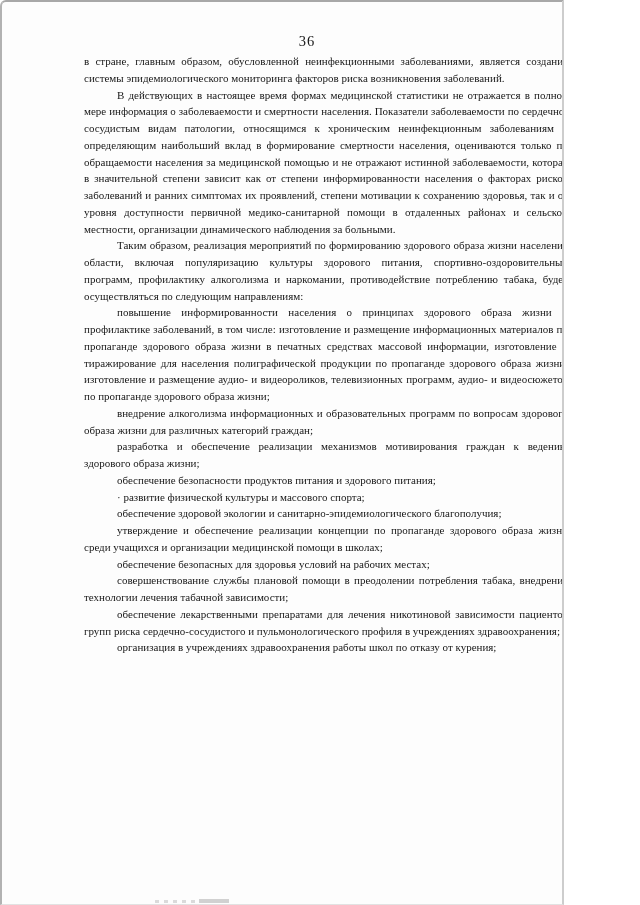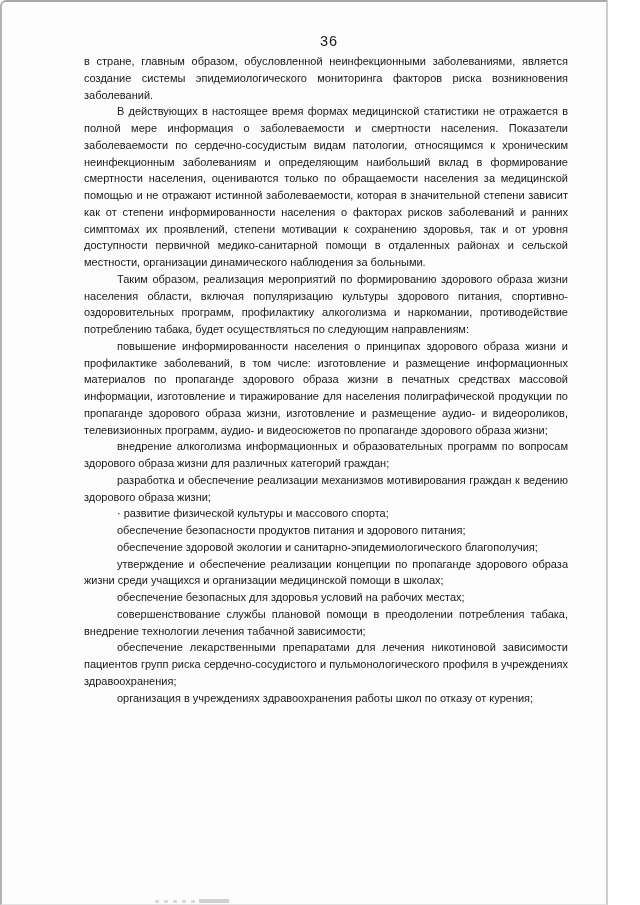--- a/index.html
+++ b/index.html
@@ -2,30 +2,30 @@
 <html lang="ru"><head>
 <meta charset="utf-8">
 <style>
   html, body {
     margin: 0;
     padding: 0;
     background: #ffffff;
   }
   .page {
     position: relative;
-    width: 608px;
+    width: 564px;
     height: 905px;
     box-sizing: border-box;
     background: #fdfdfd;
     border-top: 2px solid #a8a8a8;
     border-left: 2px solid #b2b2b2;
     border-right: 2px solid #cdcdcd;
     border-bottom: 1px solid #e2e2e2;
     border-top-left-radius: 6px;
-    font-family: Liberation Sans, sans-serif;
+    font-family: Liberation Serif, serif;
     color: #171717;
     overflow: hidden;
   }
   .page-number {
     position: absolute;
     top: 31px;
     left: 0;
     width: 100%;
     text-align: center;
     transform: translateX(25px);
@@ -84,22 +84,22 @@
 
   <div class="page-number">36</div>
 
   <div class="text-block">
     <p class="para no-indent">в стране, главным образом, обусловленной неинфекционными заболеваниями, является создание системы эпидемиологического мониторинга факторов риска возникновения заболеваний.</p>
     <p class="para">В действующих в настоящее время формах медицинской статистики не отражается в полной мере информация о заболеваемости и смертности населения. Показатели заболеваемости по сердечно-сосудистым видам патологии, относящимся к хроническим неинфекционным заболеваниям и определяющим наибольший вклад в формирование смертности населения, оцениваются только по обращаемости населения за медицинской помощью и не отражают истинной заболеваемости, которая в значительной степени зависит как от степени информированности населения о факторах рисков заболеваний и ранних симптомах их проявлений, степени мотивации к сохранению здоровья, так и от уровня доступности первичной медико-санитарной помощи в отдаленных районах и сельской местности, организации динамического наблюдения за больными.</p>
     <p class="para">Таким образом, реализация мероприятий по формированию здорового образа жизни населения области, включая популяризацию культуры здорового питания, спортивно-оздоровительных программ, профилактику алкоголизма и наркомании, противодействие потреблению табака, будет осуществляться по следующим направлениям:</p>
     <p class="para">повышение информированности населения о принципах здорового образа жизни и профилактике заболеваний, в том числе: изготовление и размещение информационных материалов по пропаганде здорового образа жизни в печатных средствах массовой информации, изготовление и тиражирование для населения полиграфической продукции по пропаганде здорового образа жизни, изготовление и размещение аудио- и видеороликов, телевизионных программ, аудио- и видеосюжетов по пропаганде здорового образа жизни;</p>
     <p class="para">внедрение алкоголизма информационных и образовательных программ по вопросам здорового образа жизни для различных категорий граждан;</p>
     <p class="para">разработка и обеспечение реализации механизмов мотивирования граждан к ведению здорового образа жизни;</p>
+    <p class="para">обеспечение безопасности продуктов питания и здорового питания;</p>
     <p class="para">· развитие физической культуры и массового спорта;</p>
-    <p class="para">обеспечение безопасности продуктов питания и здорового питания;</p>
     <p class="para">обеспечение здоровой экологии и санитарно-эпидемиологического благополучия;</p>
     <p class="para">утверждение и обеспечение реализации концепции по пропаганде здорового образа жизни среди учащихся и организации медицинской помощи в школах;</p>
     <p class="para">обеспечение безопасных для здоровья условий на рабочих местах;</p>
     <p class="para">совершенствование службы плановой помощи в преодолении потребления табака, внедрение технологии лечения табачной зависимости;</p>
     <p class="para">обеспечение лекарственными препаратами для лечения никотиновой зависимости пациентов групп риска сердечно-сосудистого и пульмонологического профиля в учреждениях здравоохранения;</p>
     <p class="para">организация в учреждениях здравоохранения работы школ по отказу от курения;</p>
   </div>
 
   <div class="scan-smudge">
     <span class="smudge-dashes"></span>

